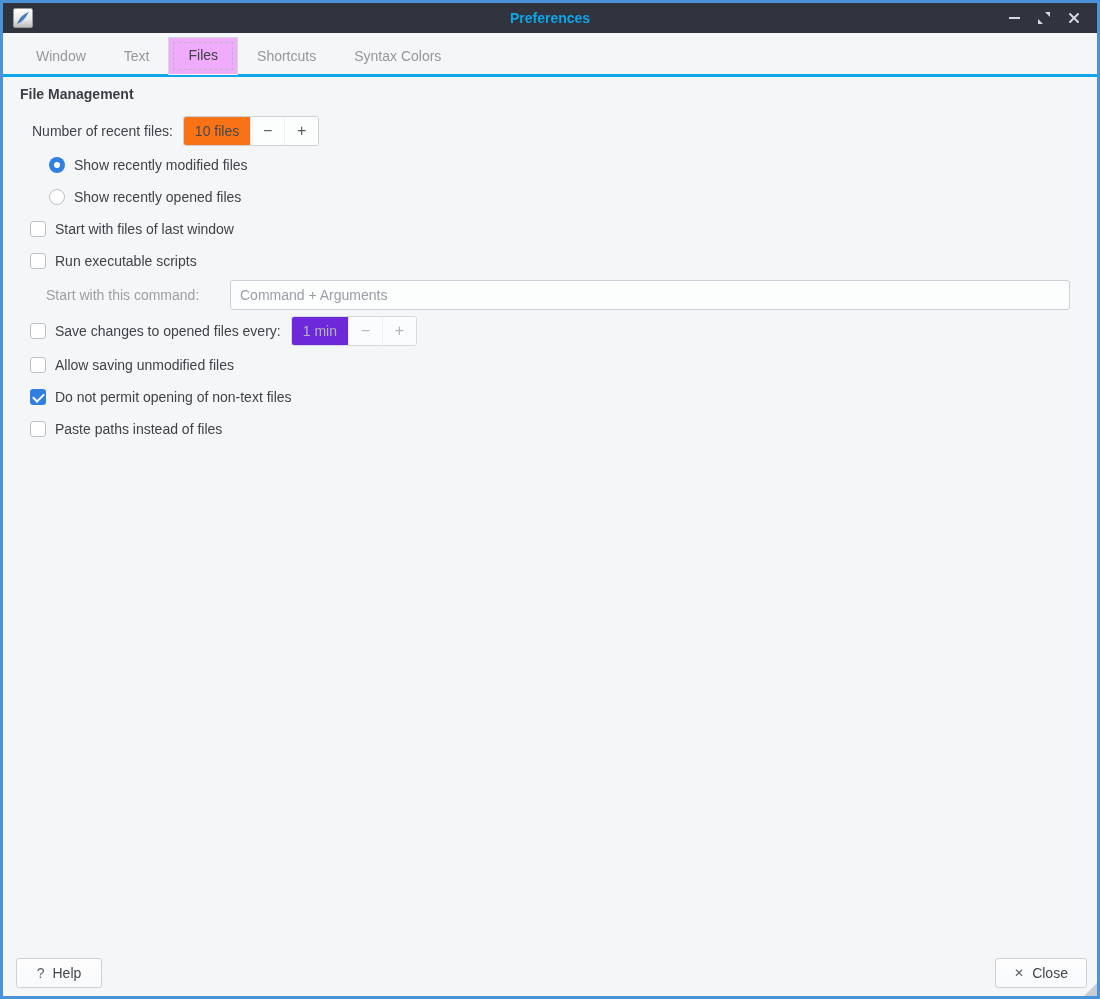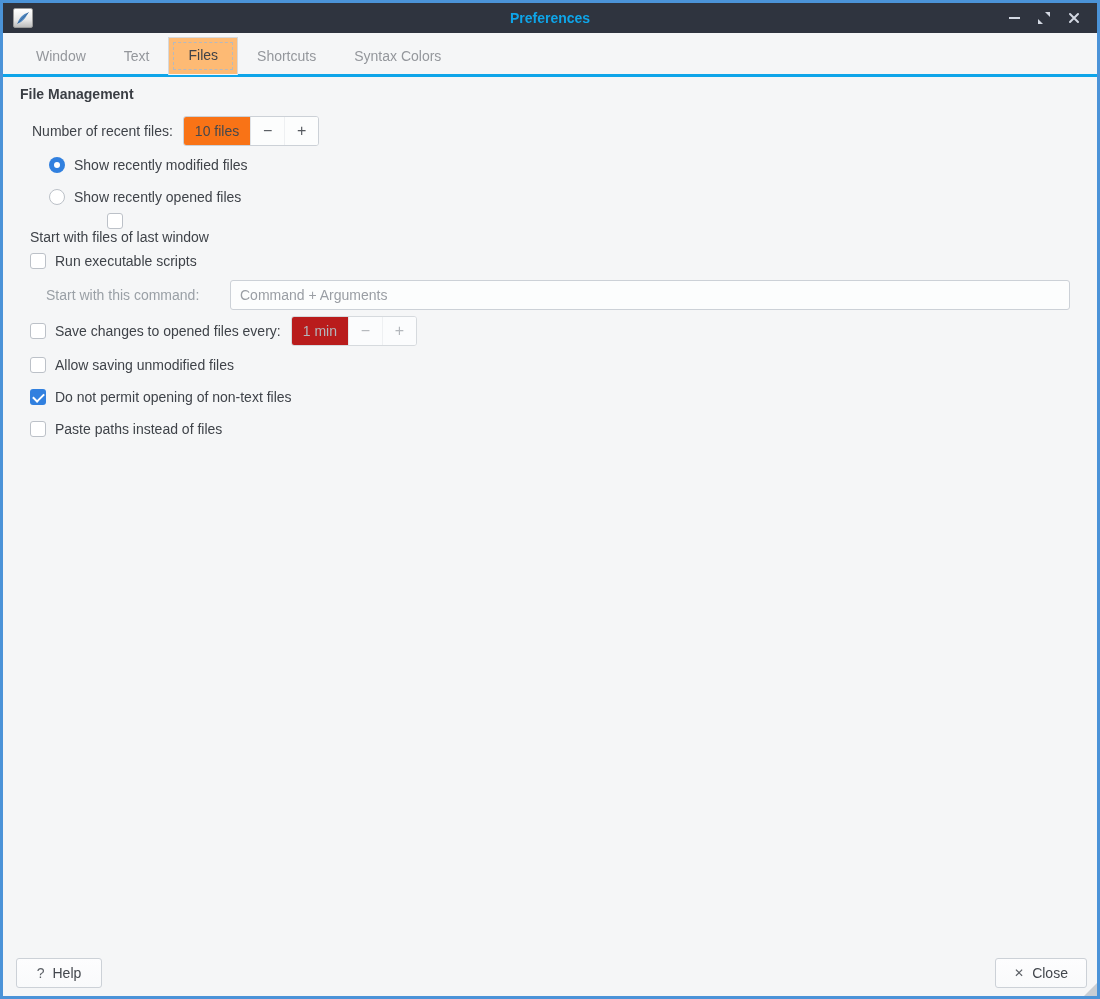--- a/index.html
+++ b/index.html
@@ -9,36 +9,36 @@
   
   .titlebar{position:absolute;top:0;left:0;right:0;height:30px;background:#2f343f;display:flex;align-items:center;}
   .app-icon{width:18px;height:18px;margin-left:10px;border-radius:2px;background:linear-gradient(#ffffff 0%,#e8e8e8 60%,#bdbdbd 100%);border:1px solid #9a9a9a;display:flex;align-items:center;justify-content:center;}
   .win-title{position:absolute;left:0;right:0;text-align:center;font-weight:bold;color:#0ea5e9;font-size:14px;pointer-events:none;}
   .win-controls{position:absolute;right:8px;top:0;height:30px;display:flex;align-items:center;}
   .win-btn{width:30px;height:30px;display:flex;align-items:center;justify-content:center;cursor:default;}
 
   
   .tabbar{position:absolute;top:30px;left:0;right:0;height:44px;display:flex;align-items:flex-end;padding-left:14px;box-sizing:border-box;border-bottom:3px solid #0ea5e9;}
   .tab{position:relative;height:36px;line-height:35px;padding:0 19px;color:#94979c;margin-bottom:-1px;}
-  .tab.active{color:#3f4247;background:#fdba74;border:1px solid #d5d8dc;border-bottom:1px solid #f5f6f7;}
+  .tab.active{color:#3f4247;background:#f0abfc;border:1px solid #d5d8dc;border-bottom:1px solid #f5f6f7;}
   .focus-outline{position:absolute;left:4px;right:4px;top:4px;bottom:4px;border:1px dashed #b6b9be;pointer-events:none;}
 
   
   .row{position:absolute;display:flex;align-items:center;height:32px;}
   .heading{position:absolute;left:17px;top:83px;font-weight:bold;color:#3a3e44;}
   .lbl{color:#3f4349;}
   .lbl.dim{color:#9aa0a6;}
 
   
   .spin{display:inline-flex;height:30px;box-sizing:border-box;border:1px solid #ccd1d7;border-radius:3px;background:#fff;overflow:hidden;}
   .spin-value{display:flex;align-items:center;padding:0 11px;background:#f97316;border-right:1px solid #dfe2e6;color:#44484e;}
   .spin-btn{width:33px;display:flex;align-items:center;justify-content:center;background:#fcfdfd;color:#55595f;font-size:16px;}
   .spin-btn + .spin-btn{border-left:1px solid #eef0f2;}
   .spin.disabled{border-color:#d6dade;background:#fbfcfd;}
-  .spin.disabled .spin-value{color:#b3b7bc;background:#b91c1c;border-right-color:#e7eaed;}
+  .spin.disabled .spin-value{color:#b3b7bc;background:#6d28d9;border-right-color:#e7eaed;}
   .spin.disabled .spin-btn{color:#b3b7bc;background:#fbfcfd;}
 
   
   .radio{width:16px;height:16px;border-radius:50%;box-sizing:border-box;border:1px solid #bcc1c8;background:#fff;margin-right:9px;flex:none;display:flex;align-items:center;justify-content:center;}
   .radio.selected{border:none;background:#3180df;}
   .radio-dot{width:6px;height:6px;border-radius:50%;background:#fff;}
   .checkbox{width:16px;height:16px;border-radius:3px;box-sizing:border-box;border:1px solid #bcc1c8;background:#fff;margin-right:9px;flex:none;display:flex;align-items:center;justify-content:center;}
   .checkbox.checked{border:none;background:#3180df;}
   .check-mark{width:9px;height:5px;border-left:2px solid #fff;border-bottom:2px solid #fff;transform:rotate(-45deg);margin-top:-2px;}
 
@@ -108,21 +108,21 @@
     <span class="radio selected">
         <span class="radio-dot"></span>
       </span>
     <span class="lbl">Show recently modified files</span>
   </div>
   <div class="row" style="left:46px;top:178px;">
     <span class="radio"></span>
     <span class="lbl">Show recently opened files</span>
   </div>
 
-  <div class="row" style="left:27px;top:210px;flex-direction:column;">
+  <div class="row" style="left:27px;top:210px;">
     <span class="checkbox"></span>
     <span class="lbl">Start with files of last window</span>
   </div>
   <div class="row" style="left:27px;top:242px;align-items:center;">
     <span class="checkbox"></span>
     <span class="lbl">Run executable scripts</span>
   </div>
 
   <div class="row" style="left:43px;top:276px;">
     <span class="lbl dim">Start with this command:</span>

